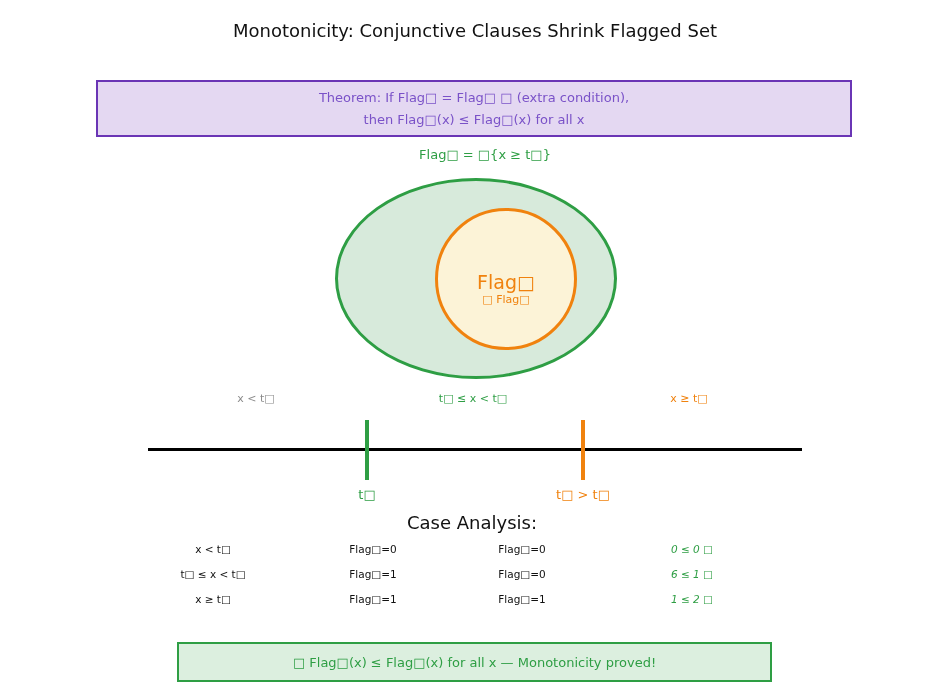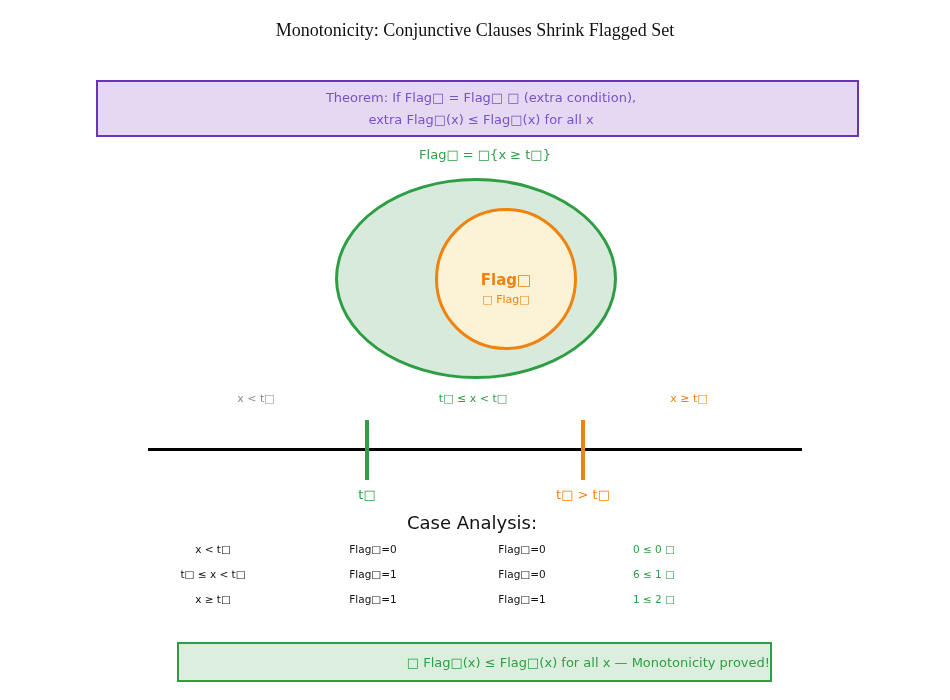--- a/index.html
+++ b/index.html
@@ -12,31 +12,29 @@
     overflow: hidden;
   }
   .abs { position: absolute; }
   .cx { transform: translateX(-50%); white-space: nowrap; }
 
   #title {
     top: 20px; left: 0; width: 100%;
     text-align: center;
     font-size: 18px;
     color: #111111;
-    font-family: Liberation Serif, serif;
   }
 
   #theorem-box {
     left: 96px; top: 80px; width: 752px; height: 53px;
     background: var(--purple-fill, #e4d8f2);
     border: 2px solid var(--purple-border, #6a35b5);
     display: flex; flex-direction: column;
     align-items: center; justify-content: center;
     gap: 5px;
-    padding-left: 7px;
   }
   .theorem-line {
     color: var(--purple-text, #7a52c8);
     font-size: 13px;
     line-height: 17px;
     white-space: nowrap;
   }
 
   #venn-outer-label {
     left: 485px; top: 147px;
@@ -52,22 +50,21 @@
   }
   #inner-circle {
     left: 435px; top: 208px; width: 136px; height: 136px;
     background: var(--orange-fill, #fcf3d7);
     border: 3px solid var(--orange, #f0820e);
     border-radius: 50%;
   }
   #inner-label-main {
     left: 506px; top: 271px;
     color: var(--orange, #f0820e);
-    font-size: 15px;
-    font-weight: bold;
+    font-size: 19px;
   }
   #inner-label-sub {
     left: 506px; top: 293px;
     color: var(--orange, #f0820e);
     font-size: 11px;
     text-align: right;
   }
 
   .region-label { top: 392px; font-size: 11px; }
   #region-label-left   { left: 256px; color: var(--gray, #8b8b8b); }
@@ -91,44 +88,44 @@
     font-size: 18px;
   }
   .table-row { left: 0; width: 100%; height: 14px; }
   #table-row-0 { top: 543px; }
   #table-row-1 { top: 568px; }
   #table-row-2 { top: 593px; }
   .cell { position: absolute; font-size: 10.5px; color: #111111; }
   .cell.c0 { left: 213px; }
   .cell.c1 { left: 373px; }
   .cell.c2 { left: 522px; }
-  .cell.c3 { left: 654px; color: var(--green, #2e9e44); }
+  .cell.c3 { left: 692px; color: var(--green, #2e9e44); font-style: italic; }
 
   #conclusion-box {
     left: 177px; top: 642px; width: 591px; height: 36px;
     background: var(--green-fill-light, #dcefdf);
     border: 2px solid var(--green, #2e9e44);
-    display: flex; align-items: center; justify-content: flex-end;
+    display: flex; align-items: center; justify-content: center;
   }
   #conclusion-text {
     color: var(--green, #2e9e44);
     font-size: 13px;
     white-space: nowrap;
   }
 </style>
 </head>
 <body>
 
 <div id="canvas">
 
   <div id="title" class="abs">Monotonicity: Conjunctive Clauses Shrink Flagged Set</div>
 
   <div id="theorem-box" class="abs">
     <div class="theorem-line">Theorem: If Flag□ = Flag□ □ (extra condition),</div>
-    <div class="theorem-line">extra Flag□(x) ≤ Flag□(x) for all x</div>
+    <div class="theorem-line">then Flag□(x) ≤ Flag□(x) for all x</div>
   </div>
 
   <div id="venn-outer-label" class="abs cx">Flag□ = □{x ≥ t□}</div>
 
   <div id="outer-ellipse" class="abs"></div>
   <div id="inner-circle" class="abs"></div>
   <div id="inner-label-main" class="abs cx">Flag□</div>
   <div id="inner-label-sub" class="abs cx">□ Flag□</div>
 
   <div id="region-label-left" class="abs cx region-label">x &lt; t□</div>

